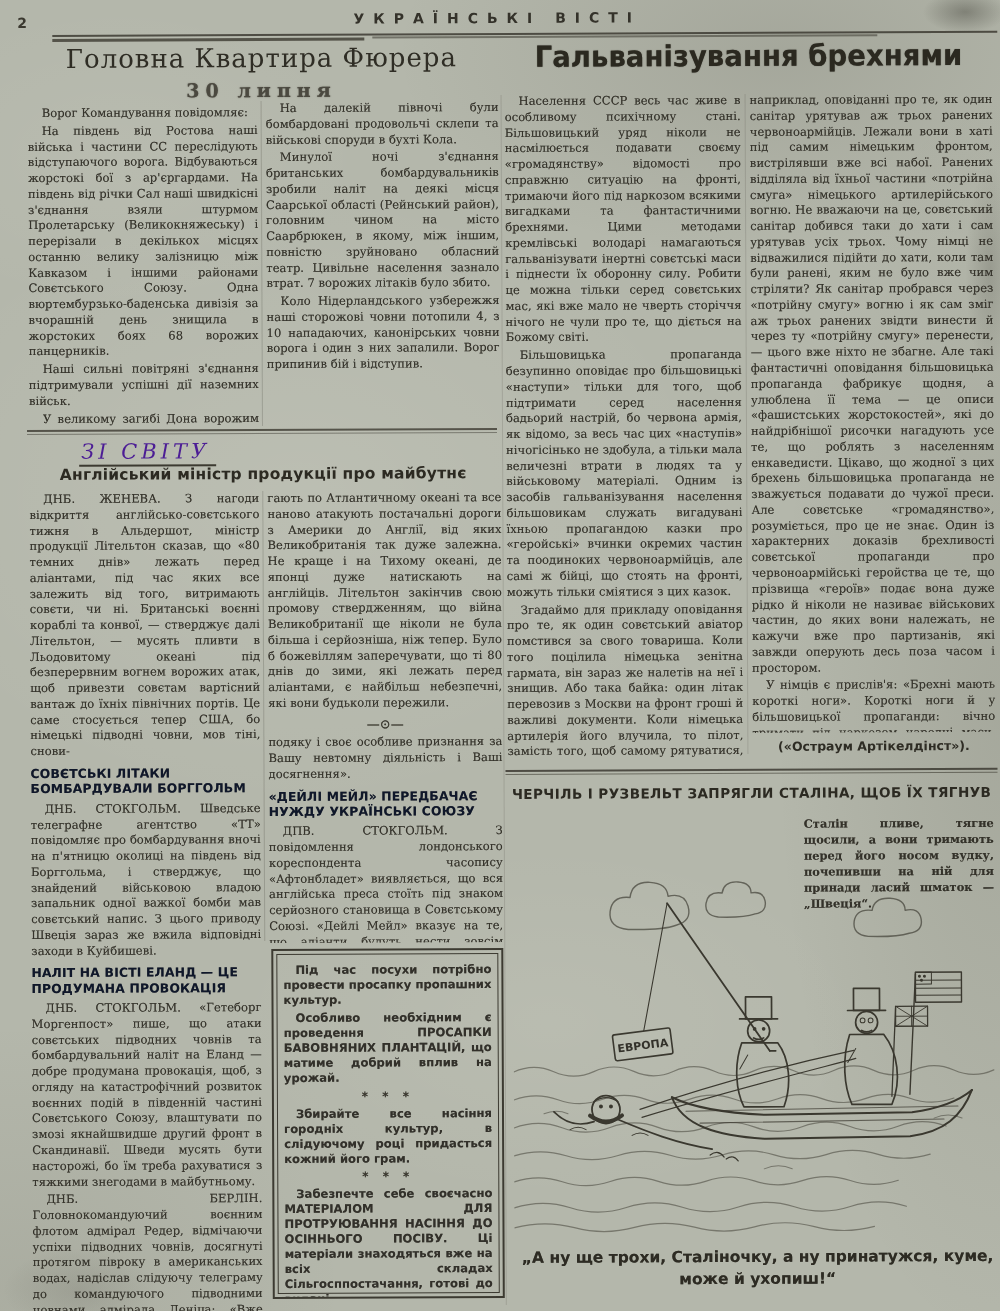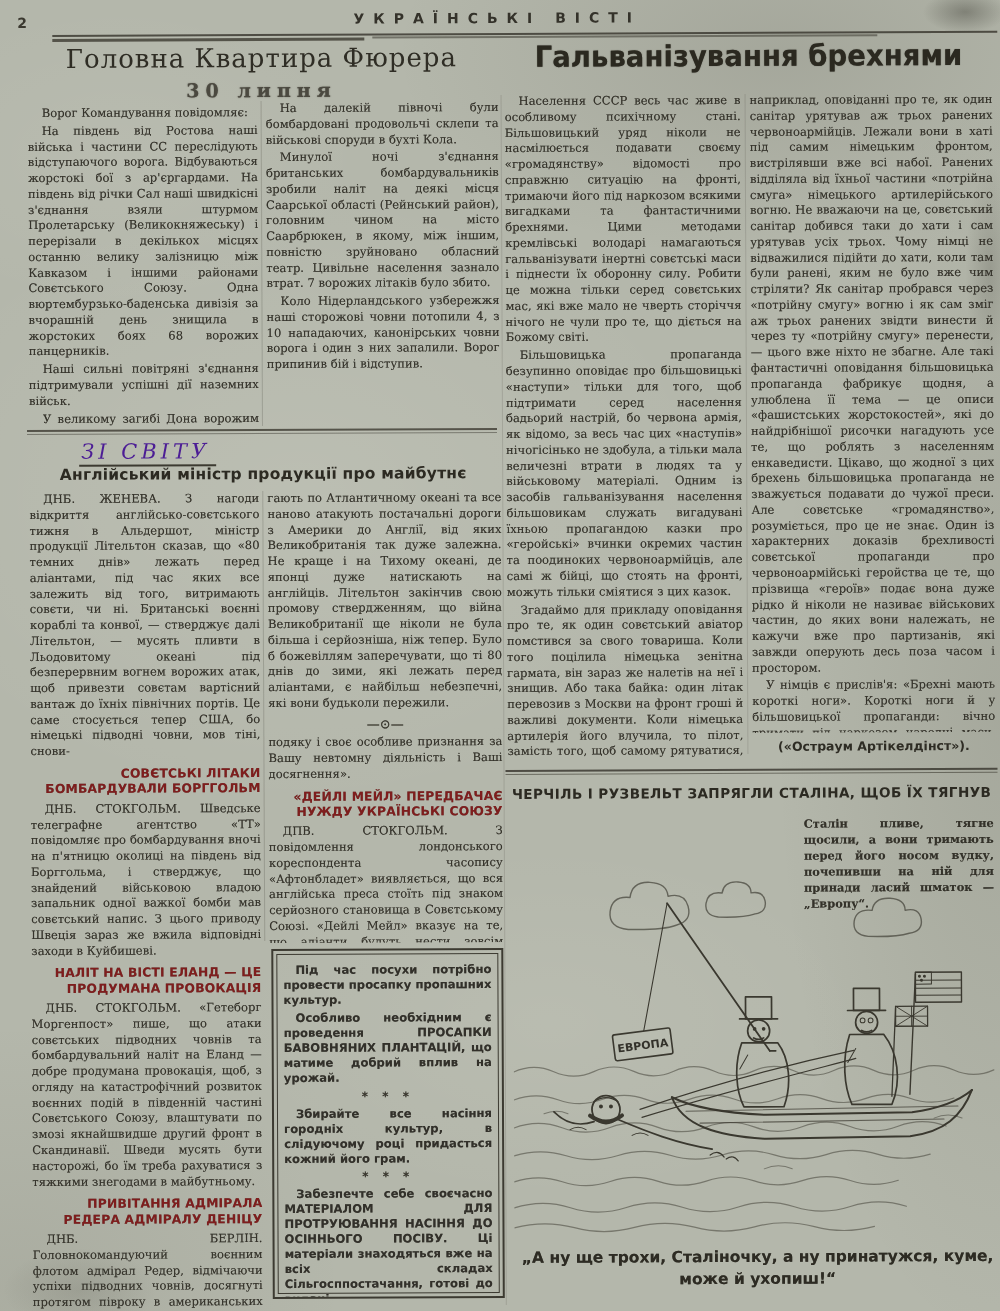--- a/index.html
+++ b/index.html
@@ -33,22 +33,22 @@
   .hdr-rule.a{left:55px;top:33px;width:945px;height:2px;opacity:.85;}
   .hdr-rule.b{left:55px;top:37px;width:312px;height:3px;opacity:.8;}
   .hdr-rule.c{left:375px;top:36px;width:505px;height:2px;opacity:.55;}
 
   
   .col{position:absolute;overflow:hidden;text-align:justify;
     font-size:11.6px;line-height:1.36;color:#35332b;
     text-shadow:0 0 .6px rgba(53,51,43,.55);}
   .para{margin:0 0 2px 0;text-indent:14px;}
   .para.noindent{text-indent:0;}
-  .subhead{margin:7px 0 4px 0;text-align:right;text-indent:0;
-    font:700 12.3px "DejaVu Sans",sans-serif;line-height:1.25;color:#7f1d1d;
+  .subhead{margin:7px 0 4px 0;text-align:left;text-indent:0;
+    font:700 12.3px "DejaVu Sans",sans-serif;line-height:1.25;color:#0f172a;
     letter-spacing:.2px;}
   .end-div{text-align:center;font-size:13px;margin:4px 0 2px 0;color:#3a382f;}
 
   
   .f-title{position:absolute;left:28px;top:42px;width:472px;margin:0;text-align:center;
     font:500 26px "DejaVu Serif",serif;letter-spacing:1px;color:#2f2d25;}
   .f-date{position:absolute;left:28px;top:78px;width:472px;text-align:center;
     font:700 19px "DejaVu Serif",serif;letter-spacing:6px;color:#4b4940;
     text-shadow:0 0 1.2px rgba(60,58,48,.8);}
   .f-col1{left:30px;top:104px;width:230px;height:322px;}
@@ -146,21 +146,20 @@
 
   <div class="kicker">ЗІ СВІТУ</div>
   <h2 class="w-head">Англійський міністр продукції про майбутнє</h2>
 
   <div class="col colA">
     <p class="para">ДНБ. ЖЕНЕВА. З нагоди відкриття англійсько-совєтського тижня в Альдершот, міністр продукції Літельтон сказав, що «80 темних днів» лежать перед аліантами, під час яких все залежить від того, витримають совєти, чи ні. Британські воєнні кораблі та конвої, — стверджує далі Літельтон, — мусять пливти в Льодовитому океані під безперервним вогнем ворожих атак, щоб привезти совєтам вартісний вантаж до їхніх північних портів. Це саме стосується тепер США, бо німецькі підводні човни, мов тіні, снови-</p>
     <h3 class="subhead">СОВЄТСЬКІ ЛІТАКИ БОМБАРДУВАЛИ БОРГГОЛЬМ</h3>
     <p class="para">ДНБ. СТОКГОЛЬМ. Шведське телеграфне агентство «ТТ» повідомляє про бомбардування вночі на п'ятницю околиці на південь від Борггольма, і стверджує, що знайдений військовою владою запальник одної важкої бомби мав совєтський напис. З цього приводу Швеція зараз же вжила відповідні заходи в Куйбишеві.</p>
     <h3 class="subhead">НАЛІТ НА ВІСТІ ЕЛАНД — ЦЕ ПРОДУМАНА ПРОВОКАЦІЯ</h3>
     <p class="para">ДНБ. СТОКГОЛЬМ. «Гетеборг Моргенпост» пише, що атаки совєтських підводних човнів та бомбардувальний наліт на Еланд — добре продумана провокація, щоб, з огляду на катастрофічний розвиток воєнних подій в південній частині Совєтського Союзу, влаштувати по змозі якнайшвидше другий фронт в Скандинавії. Шведи мусять бути насторожі, бо їм треба рахуватися з тяжкими знегодами в майбутньому.</p>
-    <h3 class="subhead">ПРИВІТАННЯ АДМІРАЛА РЕДЕРА АДМІРАЛУ ДЕНІЦУ</h3>
     <p class="para">ДНБ. БЕРЛІН. Головнокомандуючий воєнним флотом адмірал Редер, відмічаючи успіхи підводних човнів, досягнуті протягом півроку в американських водах, надіслав слідуючу телеграму до командуючого підводними човнами адмірала Деніца: «Вже півроку ведуть наші підводні човни перед американським побережжям завзятий бій з ворожим корабельним постачанням. За цей час затоплено на всіх аренах бою загалом 616 кораблів в 3.843.200 брт., в тому числі 467 кораблів у 2.917.600 брт. в американських водах. З гордою радістю про досягнуті успіхи висловлюю Вам, командирам і хоробрим екіпажам, свою</p>
   </div>
 
   <div class="col colB">
     <p class="para noindent">гають по Атлантичному океані та все наново атакують постачальні дороги з Америки до Англії, від яких Великобританія так дуже залежна. Не краще і на Тихому океані, де японці дуже натискають на англійців. Літельтон закінчив свою промову ствердженням, що війна Великобританії ще ніколи не була більша і серйозніша, ніж тепер. Було б божевіллям заперечувати, що ті 80 днів до зими, які лежать перед аліантами, є найбільш небезпечні, які вони будьколи пережили.</p>
     <div class="end-div">—⊙—</div>
     <p class="para noindent">подяку і своє особливе признання за Вашу невтомну діяльність і Ваші досягнення».</p>
     <h3 class="subhead">«ДЕЙЛІ МЕЙЛ» ПЕРЕДБАЧАЄ НУЖДУ УКРАЇНСЬКІ СОЮЗУ</h3>
     <p class="para">ДПВ. СТОКГОЛЬМ. З повідомлення лондонського кореспондента часопису «Афтонбладет» виявляється, що вся англійська преса стоїть під знаком серйозного становища в Совєтському Союзі. «Дейлі Мейл» вказує на те, що аліанти будуть нести зовсім інший тягар, як вони спочатку думали. Особливо серйозна справа Донецького басейну та його промисловості. Взимку Совєтському Союзові загрожує велика нужда.</p>
   </div>
@@ -183,21 +182,21 @@
   </div>
   <div class="col g-col2">
     <p class="para noindent">наприклад, оповіданні про те, як один санітар урятував аж трьох ранених червоноармійців. Лежали вони в хаті під самим німецьким фронтом, вистрілявши вже всі набої. Ранених відділяла від їхньої частини «потрійна смуга» німецького артилерійського вогню. Не вважаючи на це, совєтський санітар добився таки до хати і сам урятував усіх трьох. Чому німці не відважилися підійти до хати, коли там були ранені, яким не було вже чим стріляти? Як санітар пробрався через «потрійну смугу» вогню і як сам зміг аж трьох ранених звідти винести й через ту «потрійну смугу» перенести, — цього вже ніхто не збагне. Але такі фантастичні оповідання більшовицька пропаганда фабрикує щодня, а улюблена її тема — це описи «фашистських жорстокостей», які до найдрібнішої рисочки нагадують усе те, що роблять з населенням енкаведисти. Цікаво, що жодної з цих брехень більшовицька пропаганда не зважується подавати до чужої преси. Але совєтське «громадянство», розуміється, про це не знає. Один із характерних доказів брехливості совєтської пропаганди про червоноармійські геройства це те, що прізвища «героїв» подає вона дуже рідко й ніколи не називає військових частин, до яких вони належать, не кажучи вже про партизанів, які завжди оперують десь поза часом і простором.</p>
     <p class="para">У німців є прислів'я: «Брехні мають короткі ноги». Короткі ноги й у більшовицької пропаганди: вічно тримати під наркозом народні маси, навіть такі змучені й вічно приголомшені, як совєтські, — це дуже небезпечна справа. Адже ж після наркозу наступає не тільки пробудження, але й реакція. Наступить вона й серед совєтських народів, і дуже сумнівно, щоб кремлівські володарі могли довго вдержатися тільки самим терором та брехнями.</p>
   </div>
   <div class="g-byline">(«Остраум Артікелдінст»).</div>
   <div class="g-rule"></div>
   <div class="g-rule b"></div>
 
   <h2 class="c-head">ЧЕРЧІЛЬ І РУЗВЕЛЬТ ЗАПРЯГЛИ СТАЛІНА, ЩОБ ЇХ ТЯГНУВ</h2>
-  <p class="c-side">Сталін пливе, тягне щосили, а вони тримають перед його носом вудку, почепивши на ній для принади ласий шматок —„Европу“.</p>
+  <p class="c-side">Сталін пливе, тягне щосили, а вони тримають перед його носом вудку, почепивши на ній для принади ласий шматок —„Швеція“.</p>
 
   <svg class="c-art" viewBox="0 0 486 380">
 
     <g class="ink" stroke-width="1.4" opacity=".65">
       <path d="M115,70 q-20,-2 -18,-18 q2,-16 20,-14 q2,-16 20,-15 q17,1 18,14 q16,-4 20,10 q4,15 -12,19 q-14,5 -48,4"></path>
       <path d="M205,58 q-14,-2 -12,-14 q2,-12 16,-10 q2,-12 16,-11 q13,1 13,11 q12,-2 14,8 q2,11 -10,13 q-12,4 -37,3"></path>
       <path d="M355,78 q-16,-2 -14,-15 q2,-13 18,-11 q2,-13 18,-12 q15,1 15,12 q14,-3 16,9 q2,12 -12,14 q-13,4 -41,3"></path>
     </g>
 
     <g class="ink" stroke-width="1.2" opacity=".5">

